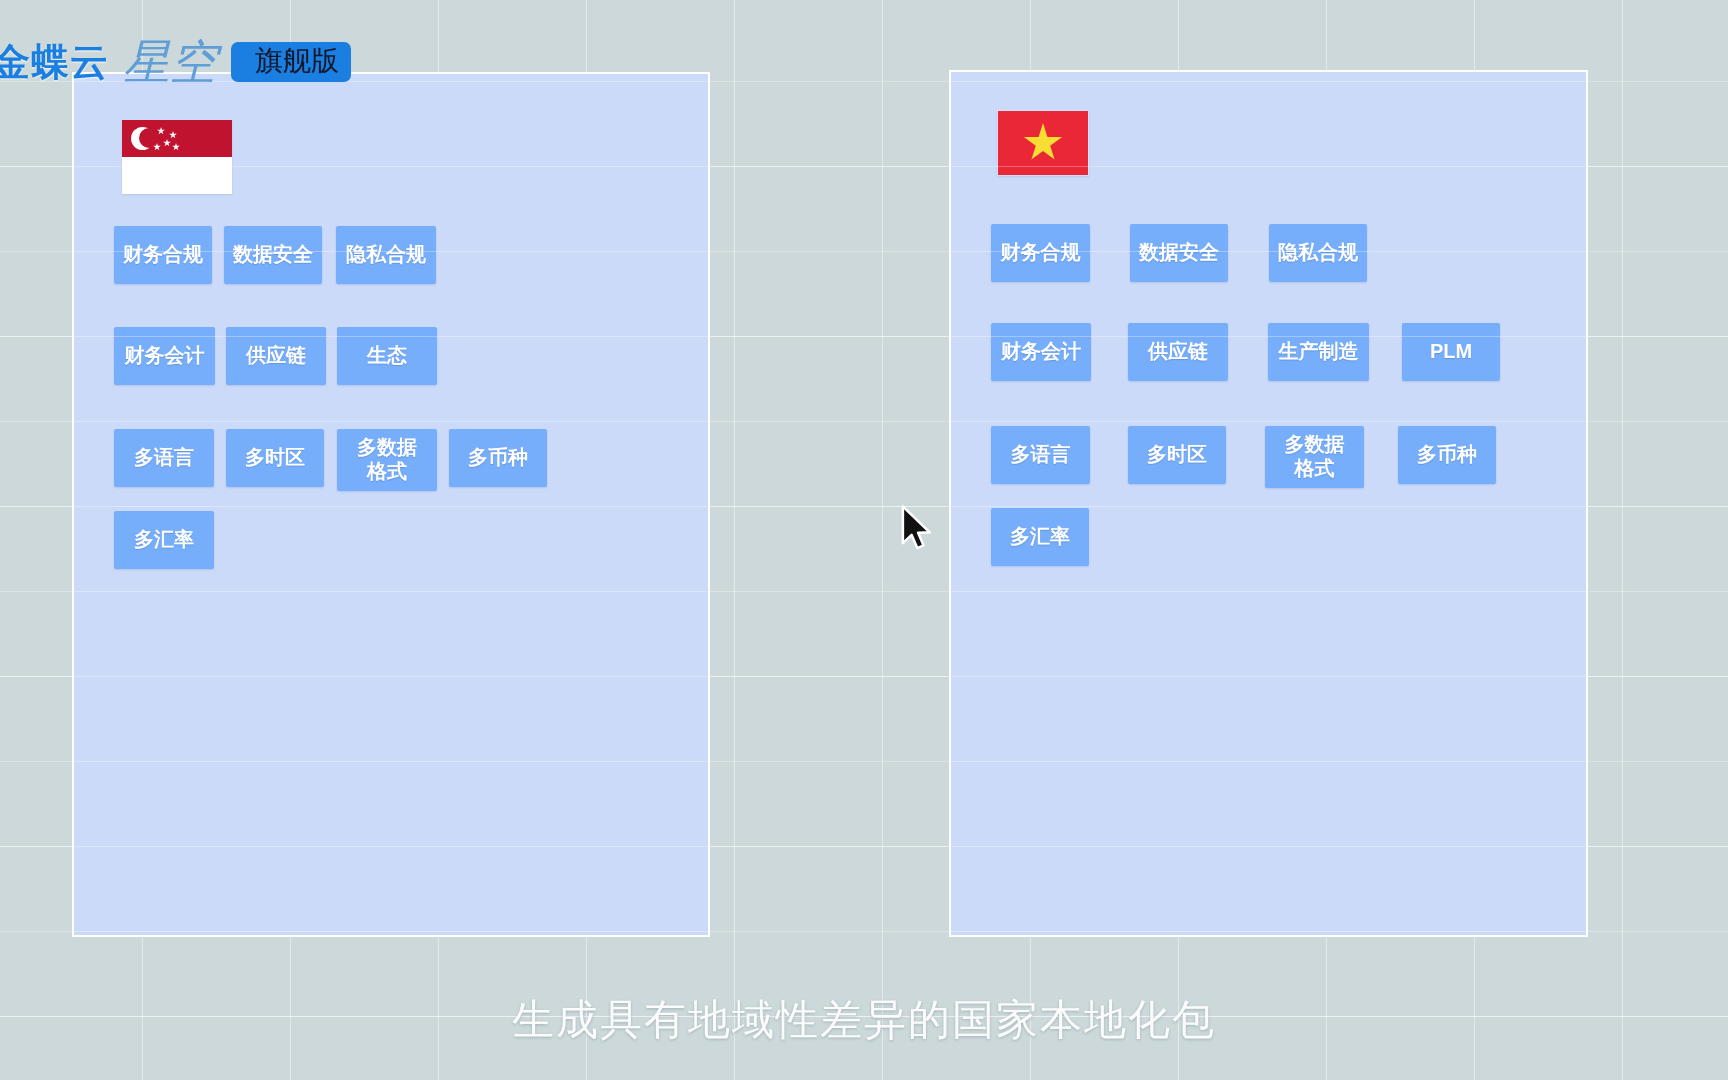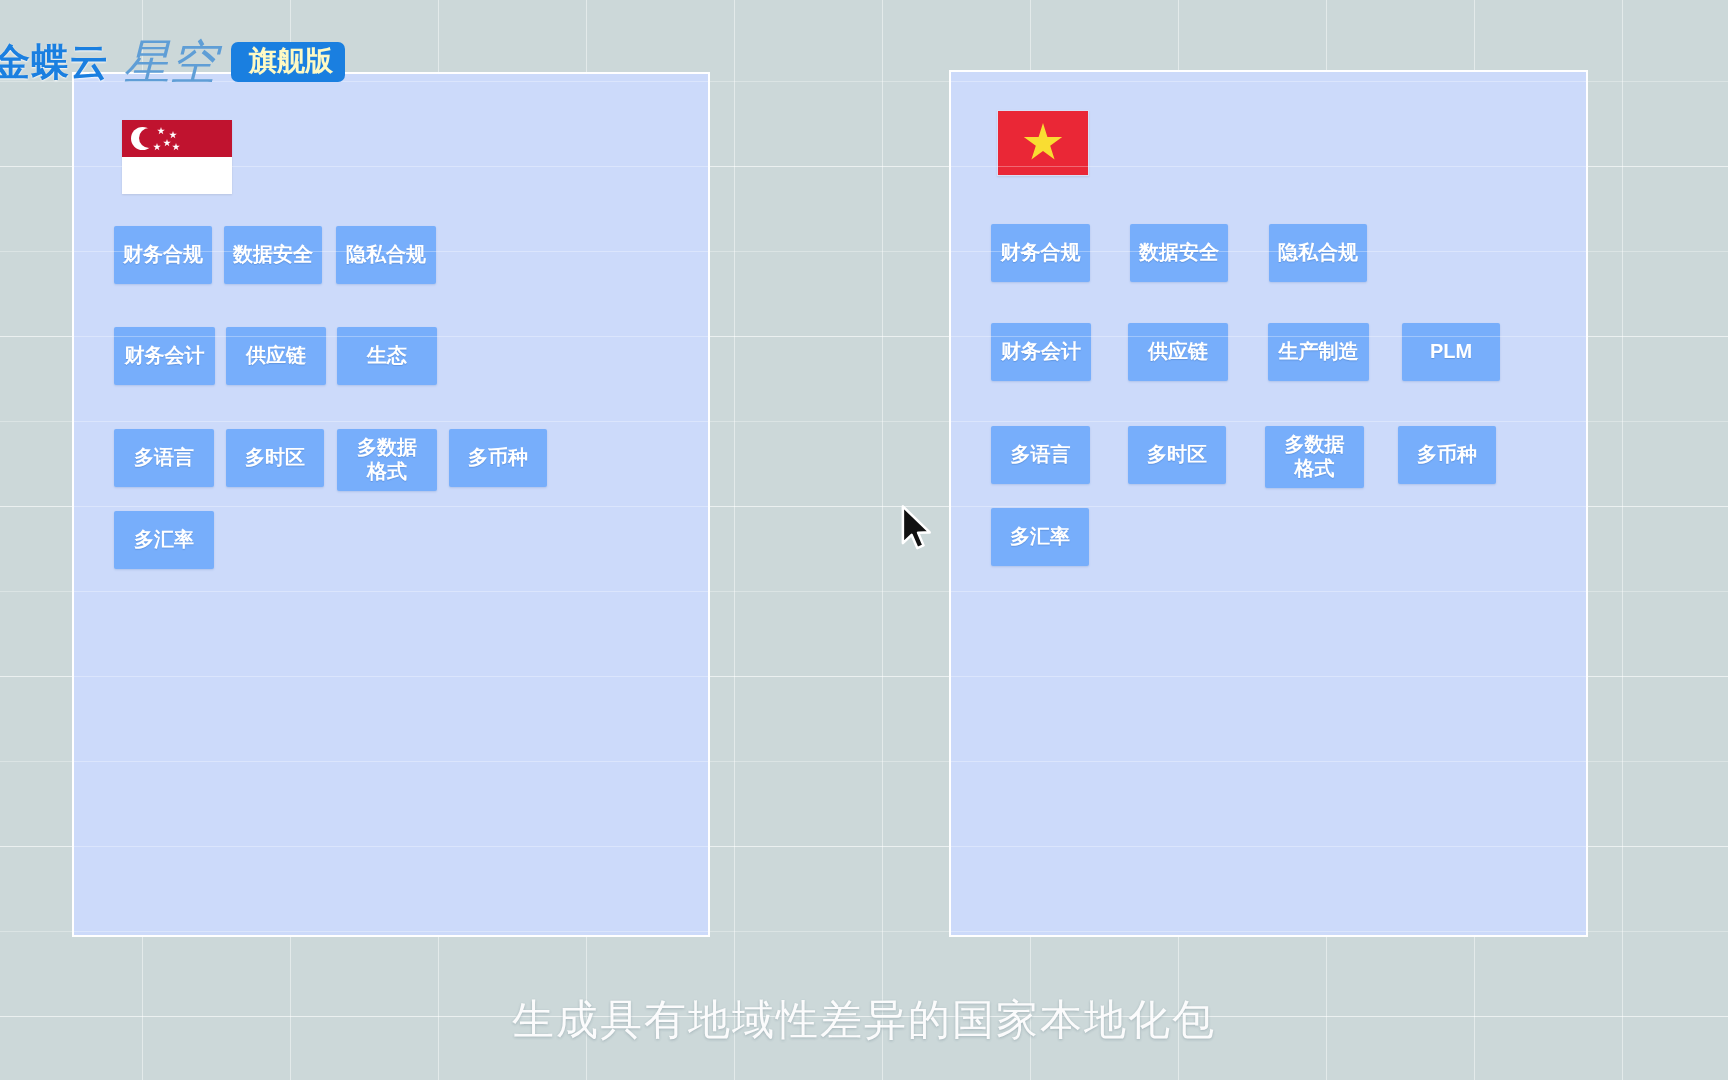--- a/index.html
+++ b/index.html
@@ -59,24 +59,24 @@
   .brand-sub {
     font-size: 47px;
     font-weight: 400;
     font-style: italic;
     color: #5f9ed6;
     line-height: 1;
     white-space: nowrap;
   }
   .brand-badge {
     background: #1a7fe0;
-    color: #fef9c3;
+    color: #0f172a;
     font-size: 28px;
-    font-weight: 700;
-    padding: 5px 12px 7px 18px;
+    font-weight: 400;
+    padding: 5px 12px 7px 24px;
     border-radius: 7px;
     line-height: 1;
     white-space: nowrap;
   }
 
   
   .panel {
     position: absolute;
     background: #ccdafa;
     border: 2px solid #ffffff;

